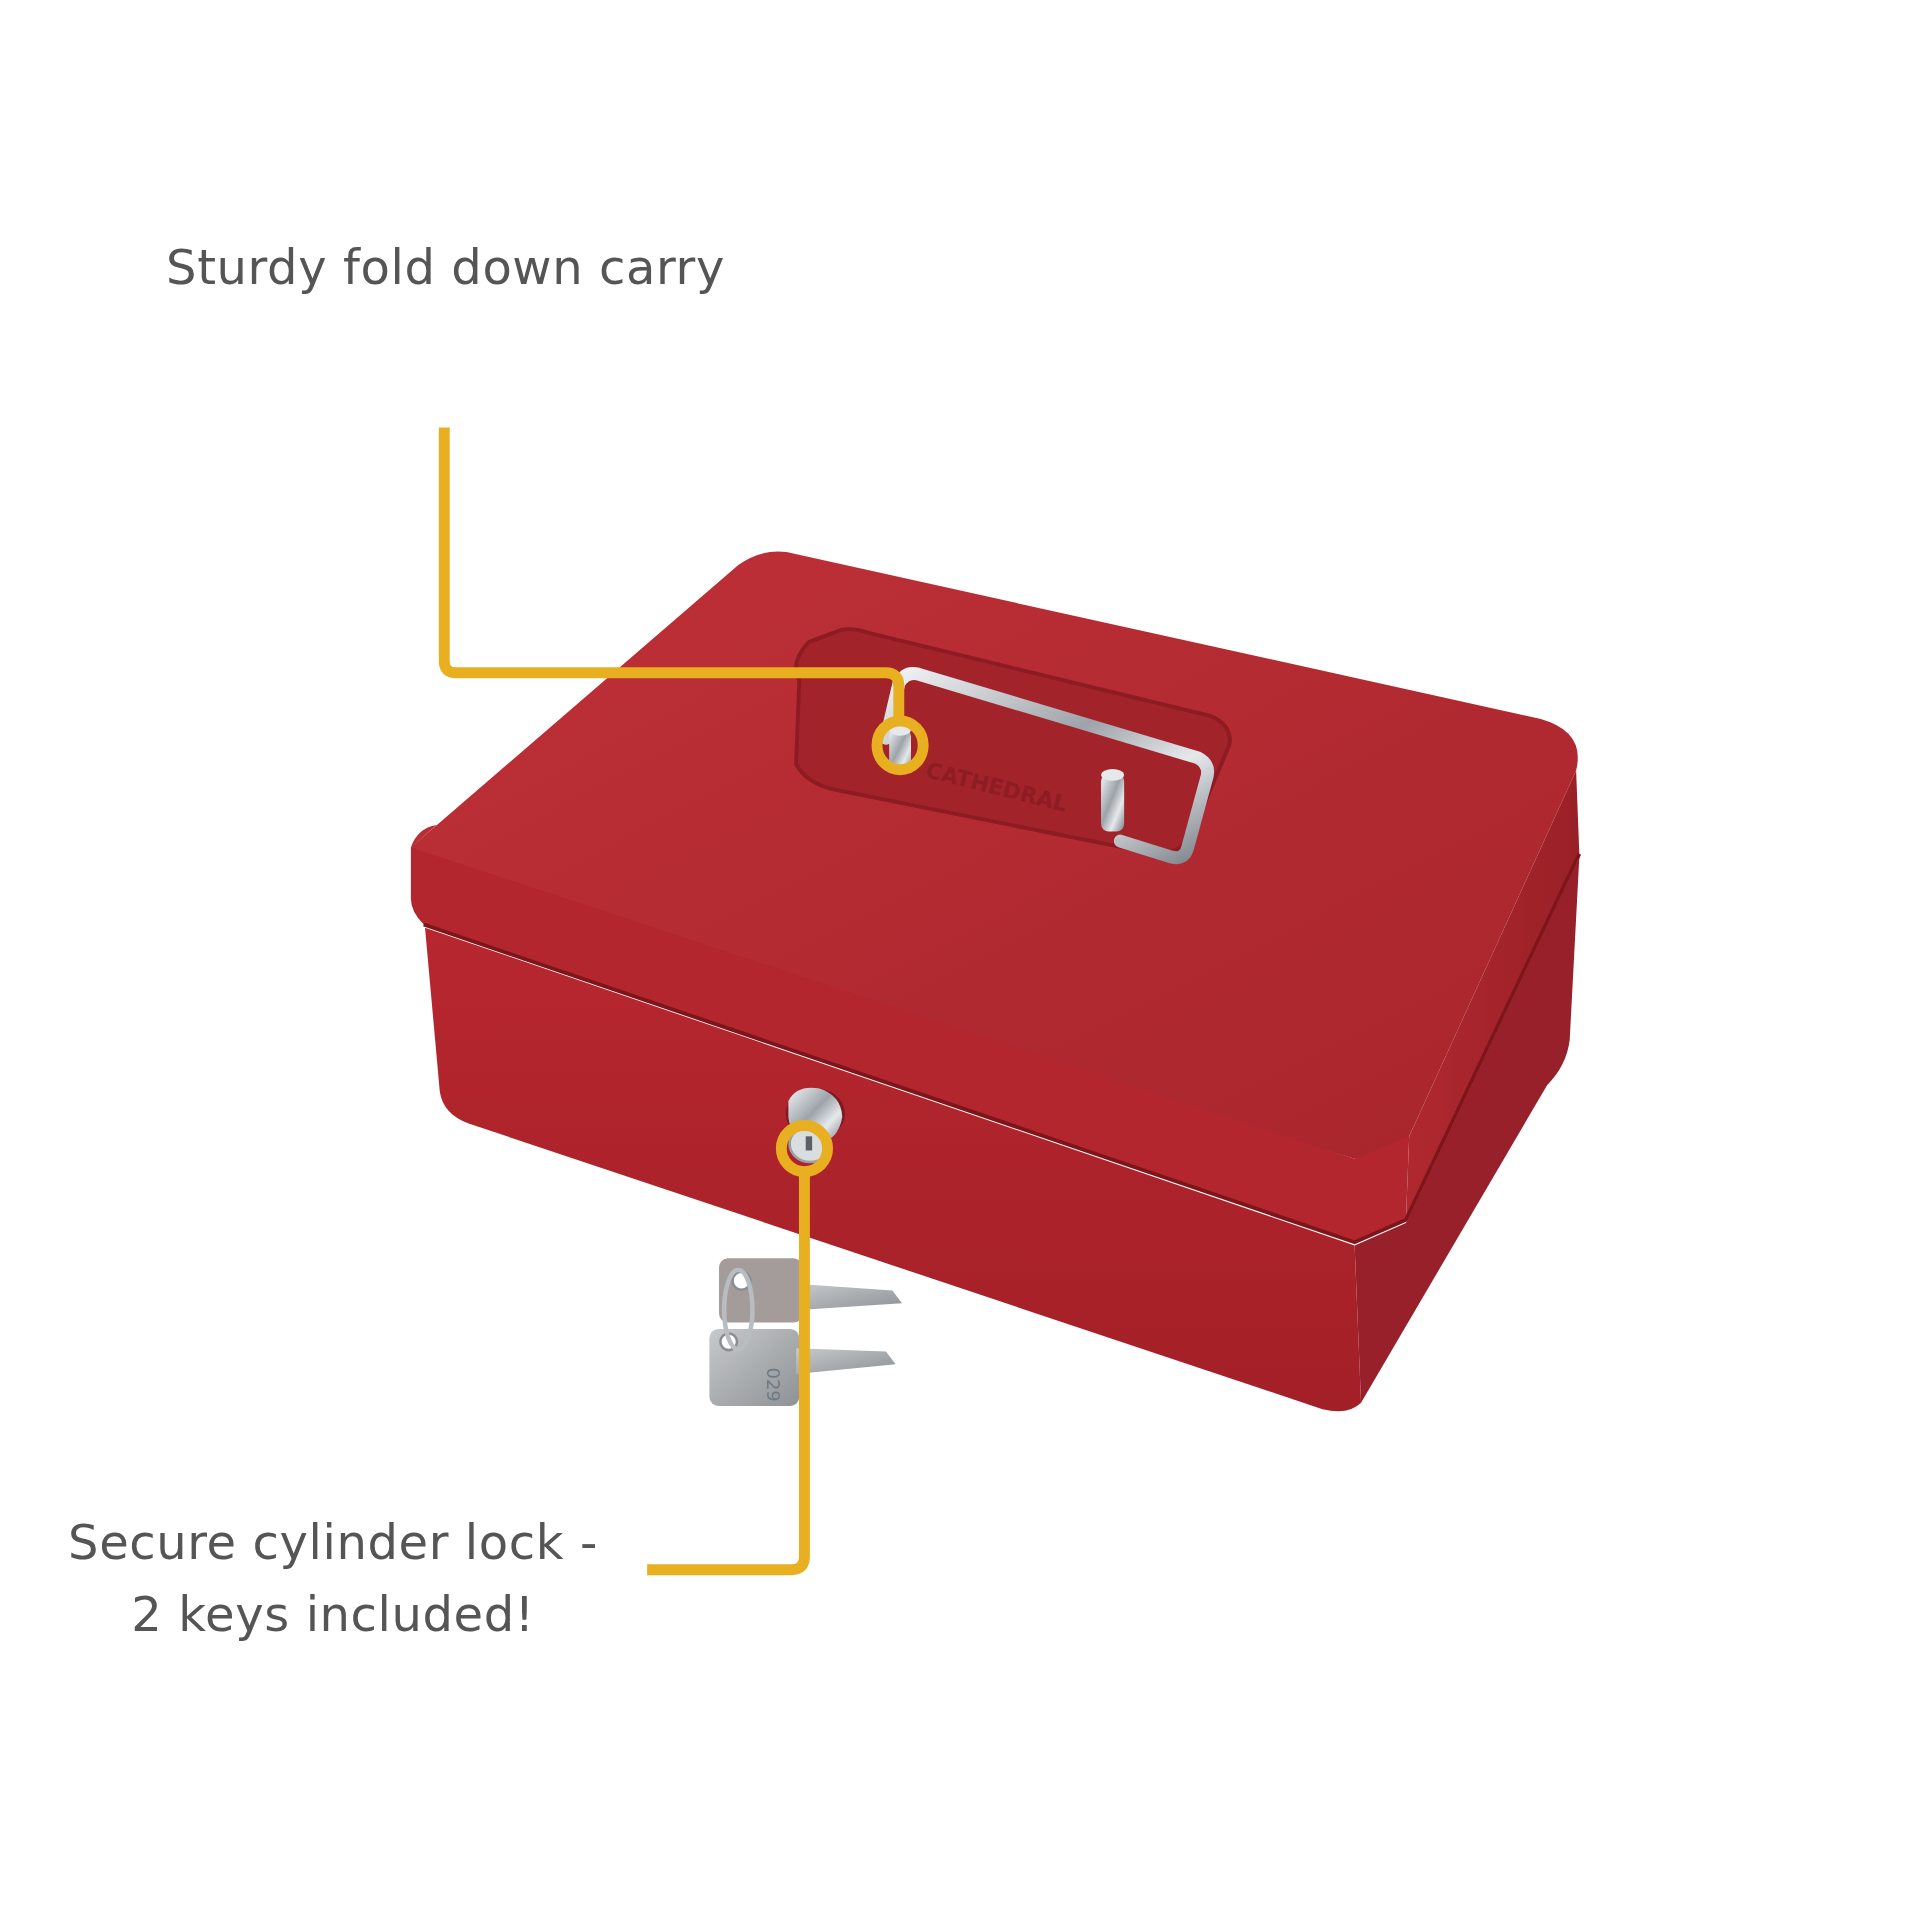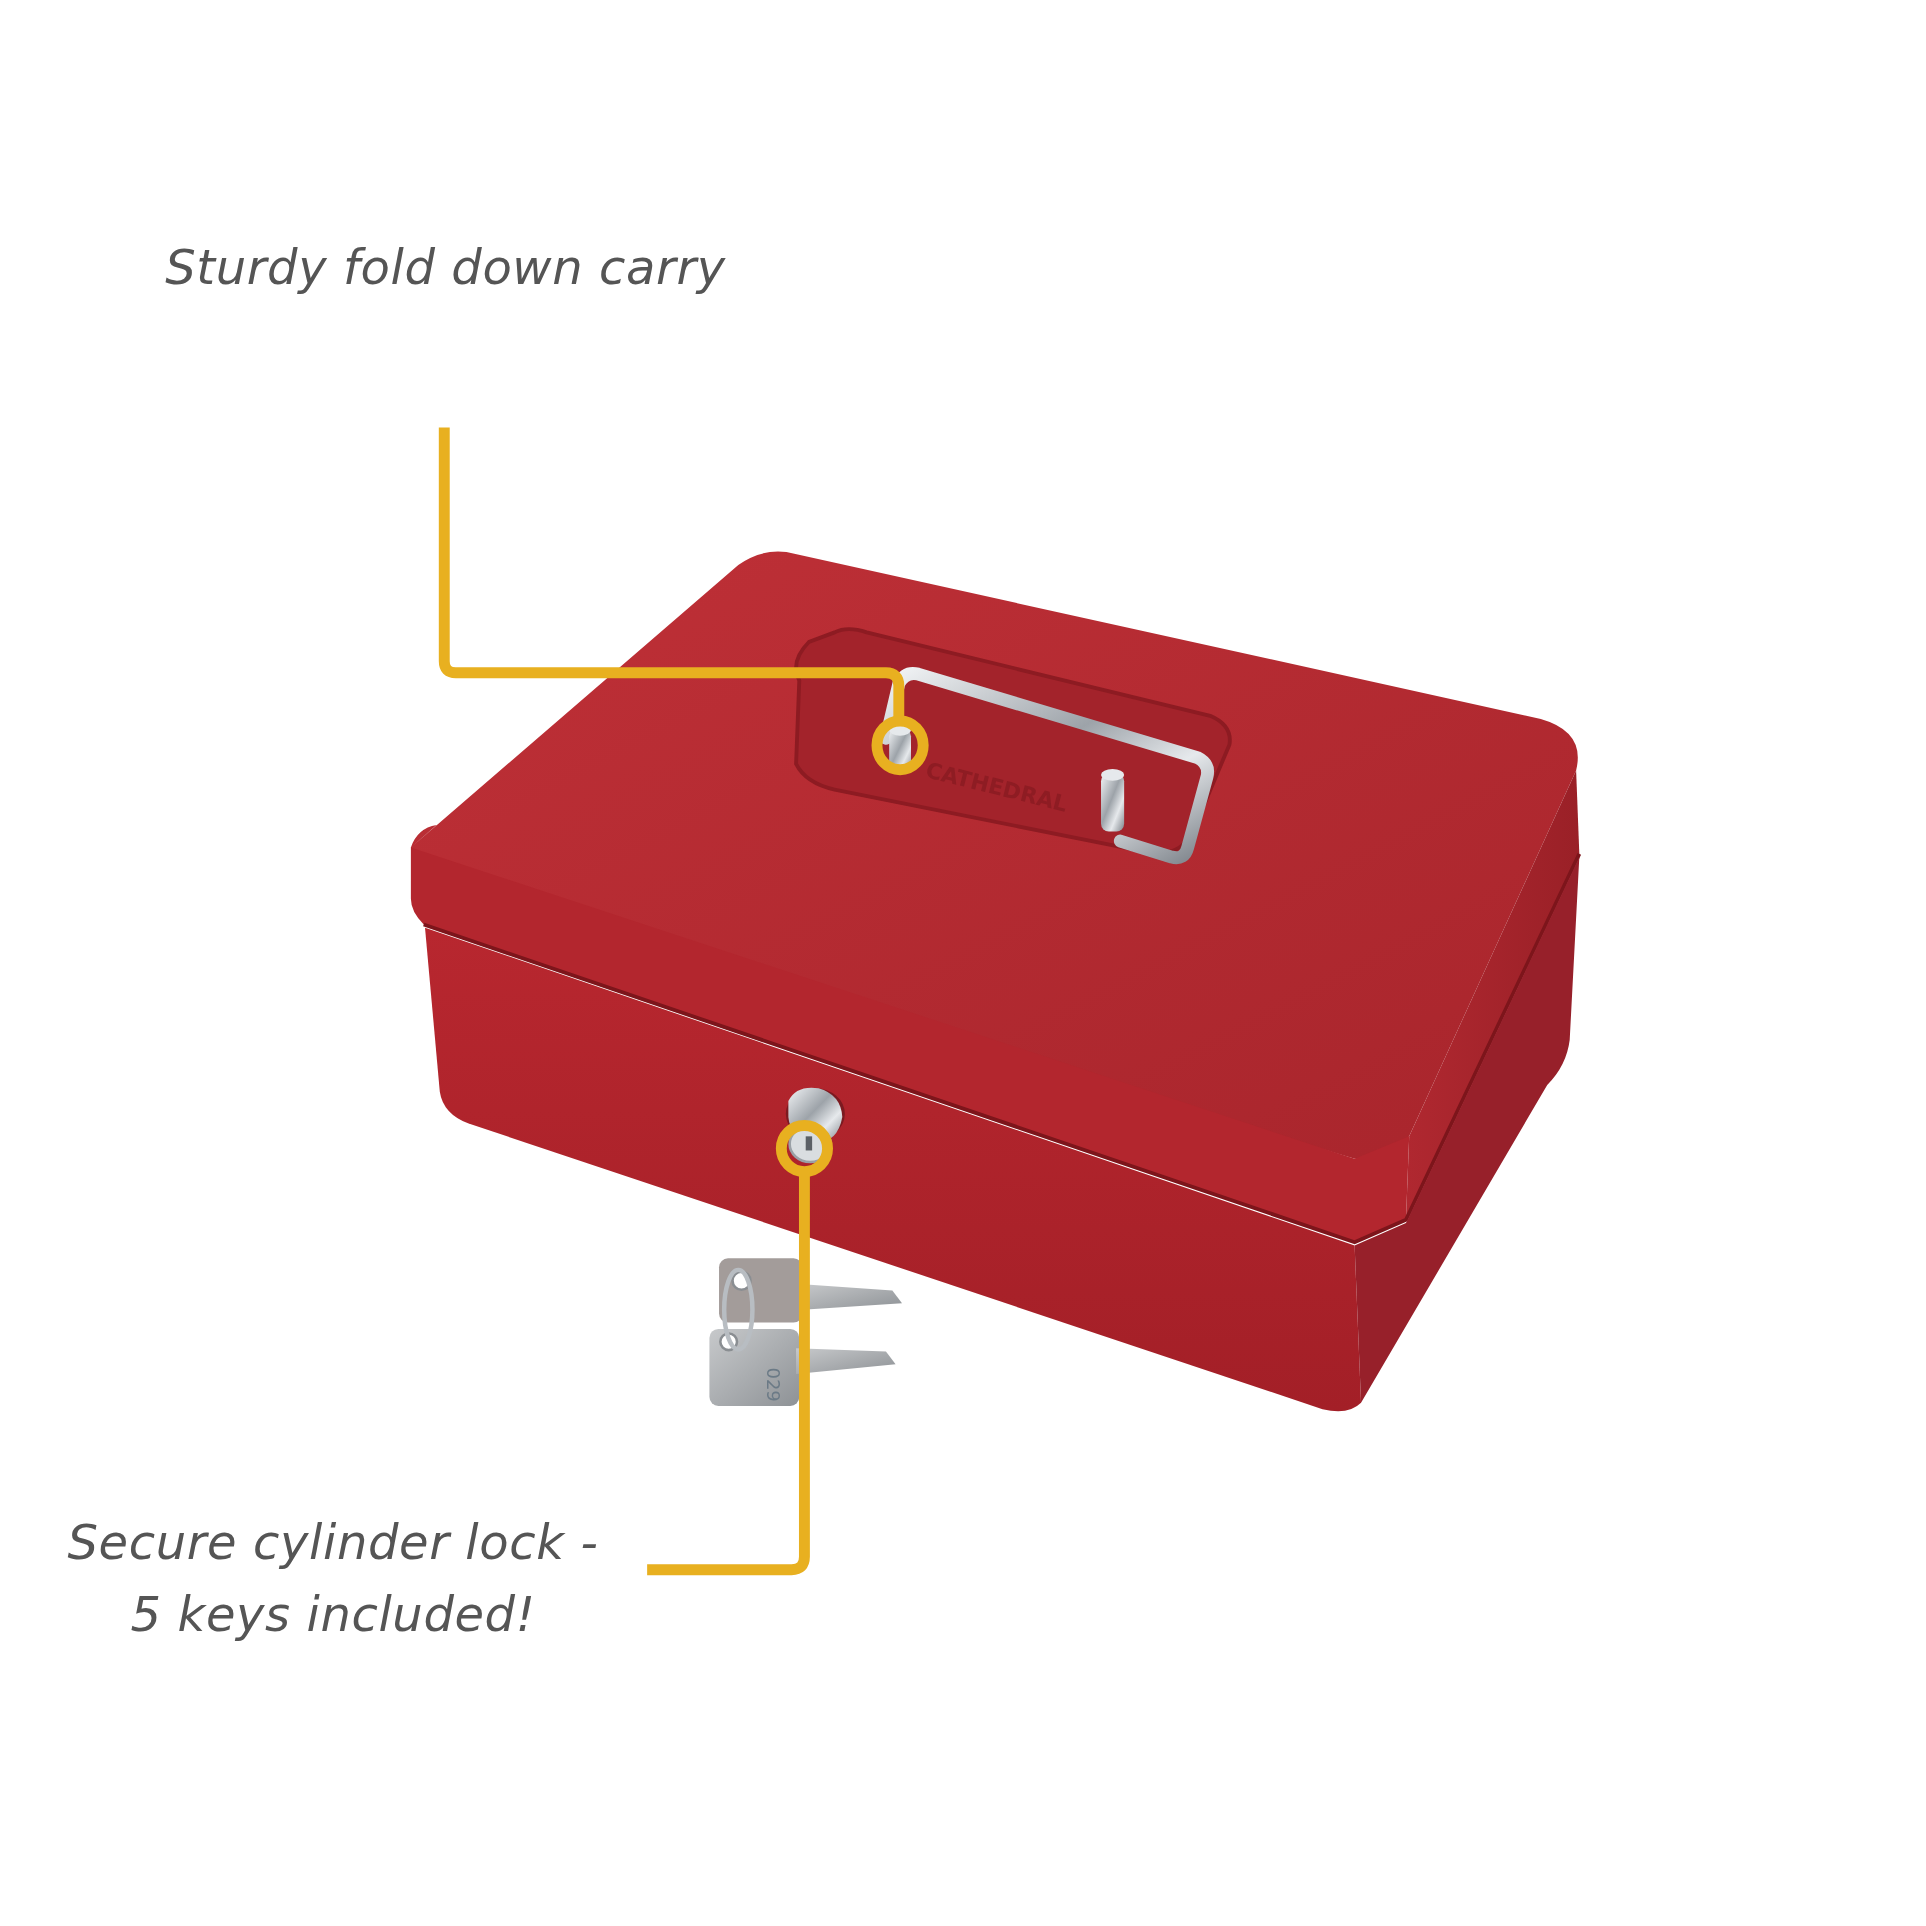--- a/index.html
+++ b/index.html
@@ -1,20 +1,20 @@
 <!DOCTYPE html>
 <html style="font-size:10.3px"><head>
 <meta charset="utf-8">
 <style>
   html, body { margin:0; padding:0; background:#ffffff; }
   body { width:1926px; height:1926px; position:relative; overflow:hidden; font-family:"DejaVu Sans", sans-serif; }
   .callout-text { position:absolute; color:#555555; font-family:"DejaVu Sans", sans-serif; font-size:48px; line-height:72px; text-align:center; letter-spacing:0.6px; }
   #top-text { left:150px; top:231px; width:591px; }
   #bottom-text { left:44px; top:1506px; width:578px; }
-  .callout-text span { display:block;font-style:italic; }
+  .callout-text span { display:block; }
   svg.scene { position:absolute; left:0; top:0; }
 </style>
 </head>
 <body>
 
 <svg class="scene" width="1926" height="1926" viewBox="0 0 3000 3000" xmlns="http://www.w3.org/2000/svg">
   <defs>
     <linearGradient id="lidTop" x1="0" y1="0" x2="1" y2="1">
       <stop offset="0" stop-color="#bf3037"></stop>
       <stop offset="1" stop-color="#a8252c"></stop>
@@ -96,15 +96,15 @@
     <path d="M1253 1825 L1253 2425 Q1253 2445 1233 2445 L1008 2445"></path>
   </g>
 </svg>
 
 <div id="top-text" class="callout-text">
   <span>Sturdy fold down carry</span>
 </div>
 
 <div id="bottom-text" class="callout-text">
   <span>Secure cylinder lock -</span>
-  <span>5 keys included!</span>
+  <span>2 keys included!</span>
 </div>
 
 
 </body></html>

